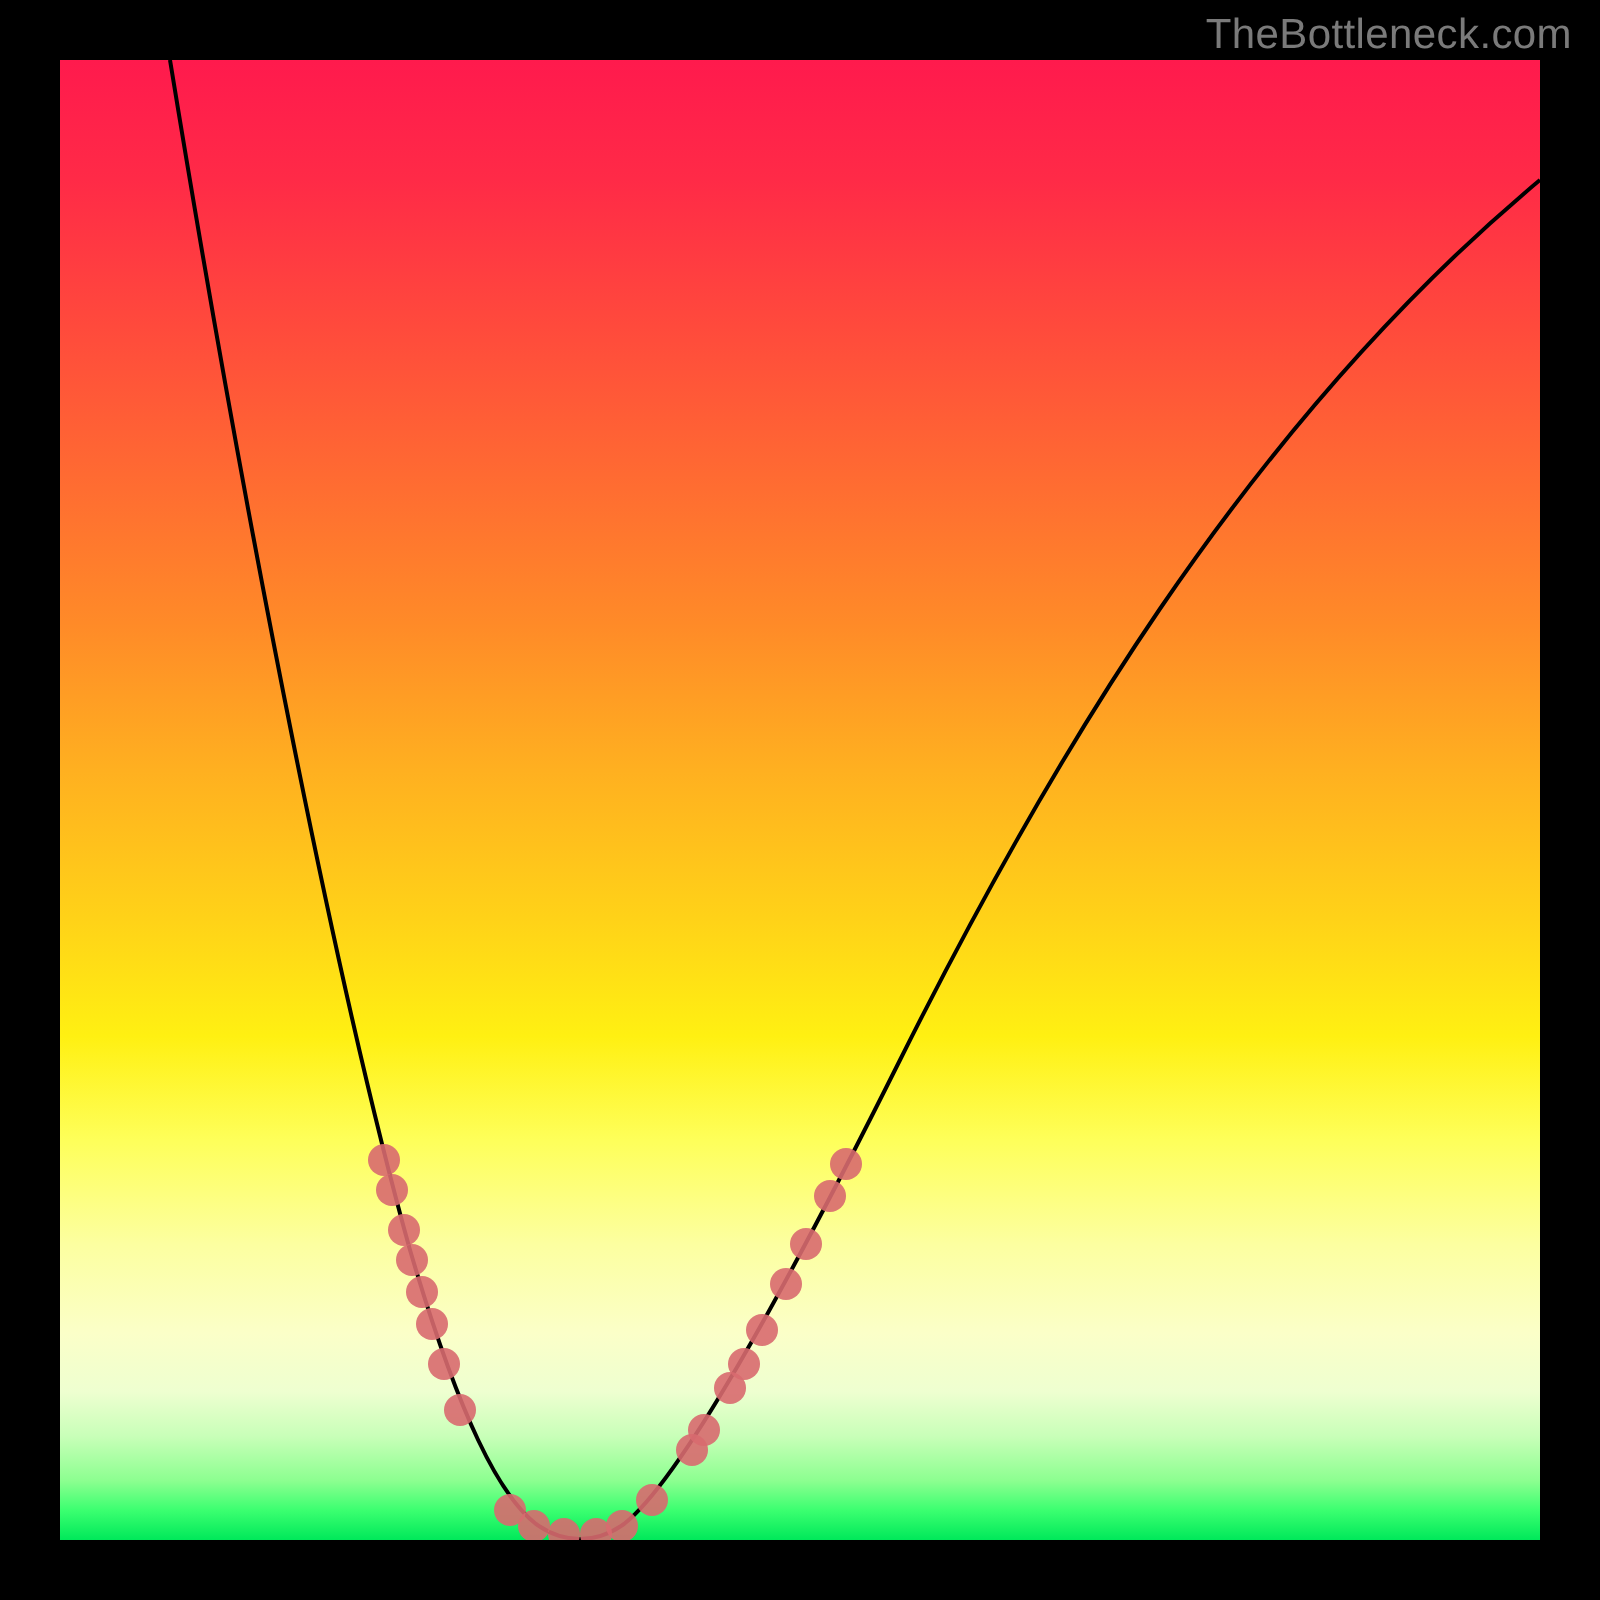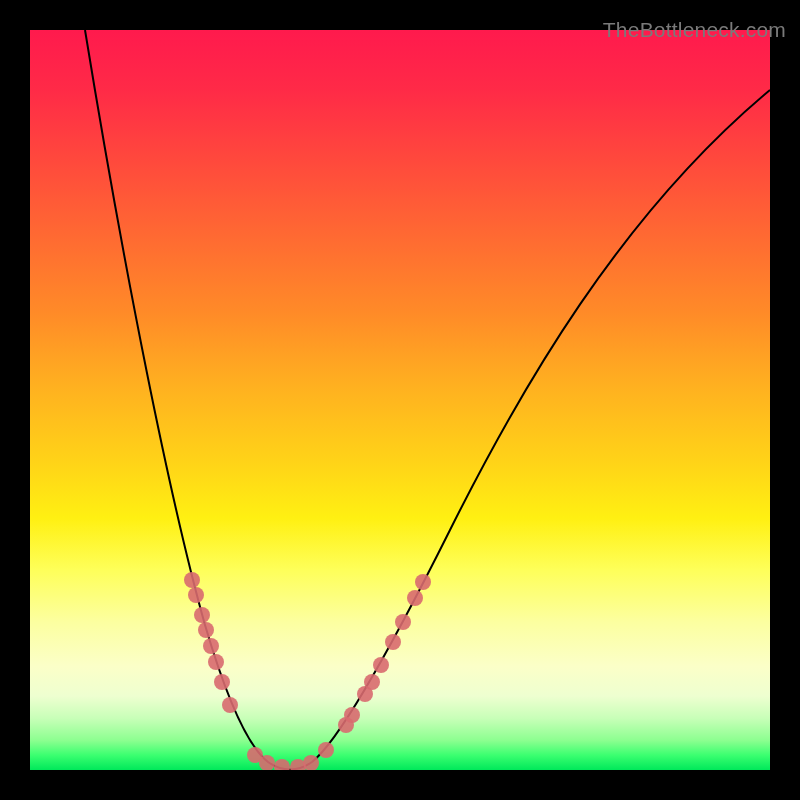--- a/index.html
+++ b/index.html
@@ -66,21 +66,20 @@
     fill-opacity: 0.9;
   }
   .watermark {
     position: absolute;
     top: 6px;
     right: 14px;
     color: #7a7a7a;
     font-size: 21px;
     letter-spacing: 0.2px;
     user-select: none;
-    margin-top: 12px;
   }
 </style>
 </head>
 <body>
 
 <div class="frame">
   <div class="plot-area">
     <div class="gradient-bg"></div>
 
     <svg class="curve" viewBox="0 0 740 740" preserveAspectRatio="none">

